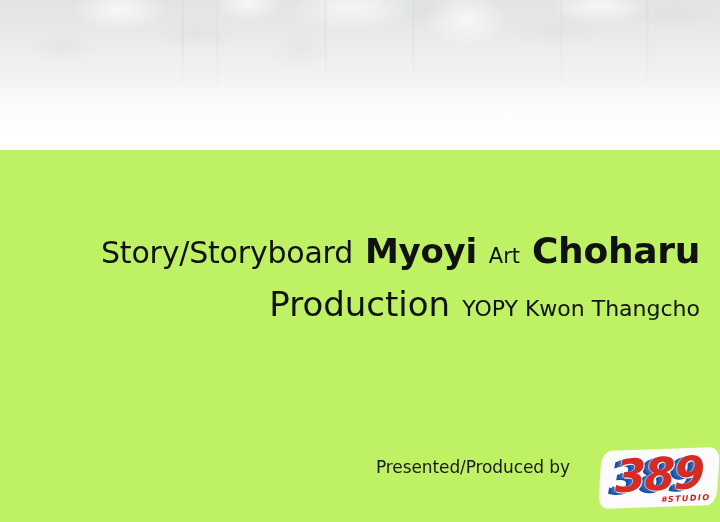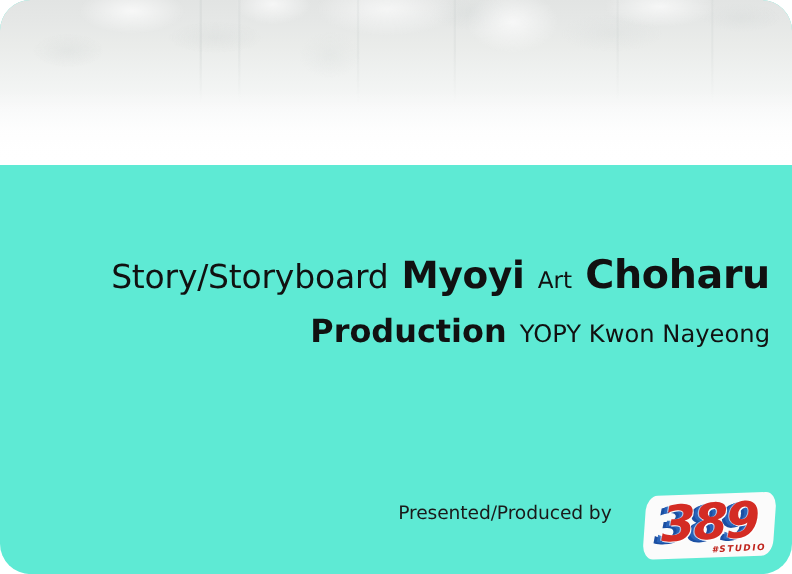--- a/index.html
+++ b/index.html
@@ -9,22 +9,21 @@
   }
   body {
     font-family: "DejaVu Sans", "Liberation Sans", sans-serif;
   }
 
   #page {
     position: relative;
     width: 720px;
     height: 522px;
     overflow: hidden;
-    background: #5eead4;
-    border-radius: 28px;
+    background: #bef264;
   }
 
   
   .texture-layer {
     position: absolute;
     left: 0;
     top: 0;
     width: 720px;
     height: 150px;
     pointer-events: none;
@@ -94,42 +93,41 @@
   }
   .credit-line + .credit-line { margin-top: 0; }
 
   .line-1 { margin-bottom: 18px; }
   .line-2 { margin-bottom: 16px; }
 
   .role {
     font-weight: 400;
   }
   .role-lg  { font-size: 30px; letter-spacing: -0.2px; }
-  .role-md  { font-size: 29px; font-weight: bold; }
+  .role-md  { font-size: 34px; }
   .role-sm  { font-size: 21px; }
 
   .name {
     font-weight: 700;
   }
   .name-xl { font-size: 34px; letter-spacing: -0.3px; }
   .name-lg { font-size: 36px; letter-spacing: -0.3px; }
   .name-rg { font-size: 22px; font-weight: 400; }
   .gap-md { display: inline-block; width: 12px; }
 
   
   .footer {
     position: absolute;
     left: 0;
     top: 447px;
     width: 720px;
     height: 72px;
     display: flex;
     align-items: flex-start;
     justify-content: flex-end;
-    padding-right: 14px;
     box-sizing: border-box;
   }
   .presented-text {
     font-size: 17px;
     color: #1a1a1a;
     letter-spacing: -0.1px;
     margin-top: 10px;
   }
 
   
@@ -214,21 +212,21 @@
     <div class="tex-fade"></div>
   </div>
 
   <div class="credits">
 
     <div class="credit-line line-1">
       <span class="role role-lg">Story/Storyboard</span><span class="gap-md"></span><span class="name name-xl">Myoyi</span><span class="gap-md"></span><span class="role role-sm">Art</span><span class="gap-md"></span><span class="name name-lg">Choharu</span>
     </div>
 
     <div class="credit-line line-2">
-      <span class="role role-md">Production</span><span class="gap-md"></span><span class="name name-rg">YOPY Kwon Nayeong</span>
+      <span class="role role-md">Production</span><span class="gap-md"></span><span class="name name-rg">YOPY Kwon Thangcho</span>
     </div>
 
 
   </div>
 
   <div class="footer">
     <span class="presented-text">Presented/Produced by</span>
 
     <div class="logo">
       <div class="logo-plate"></div>

